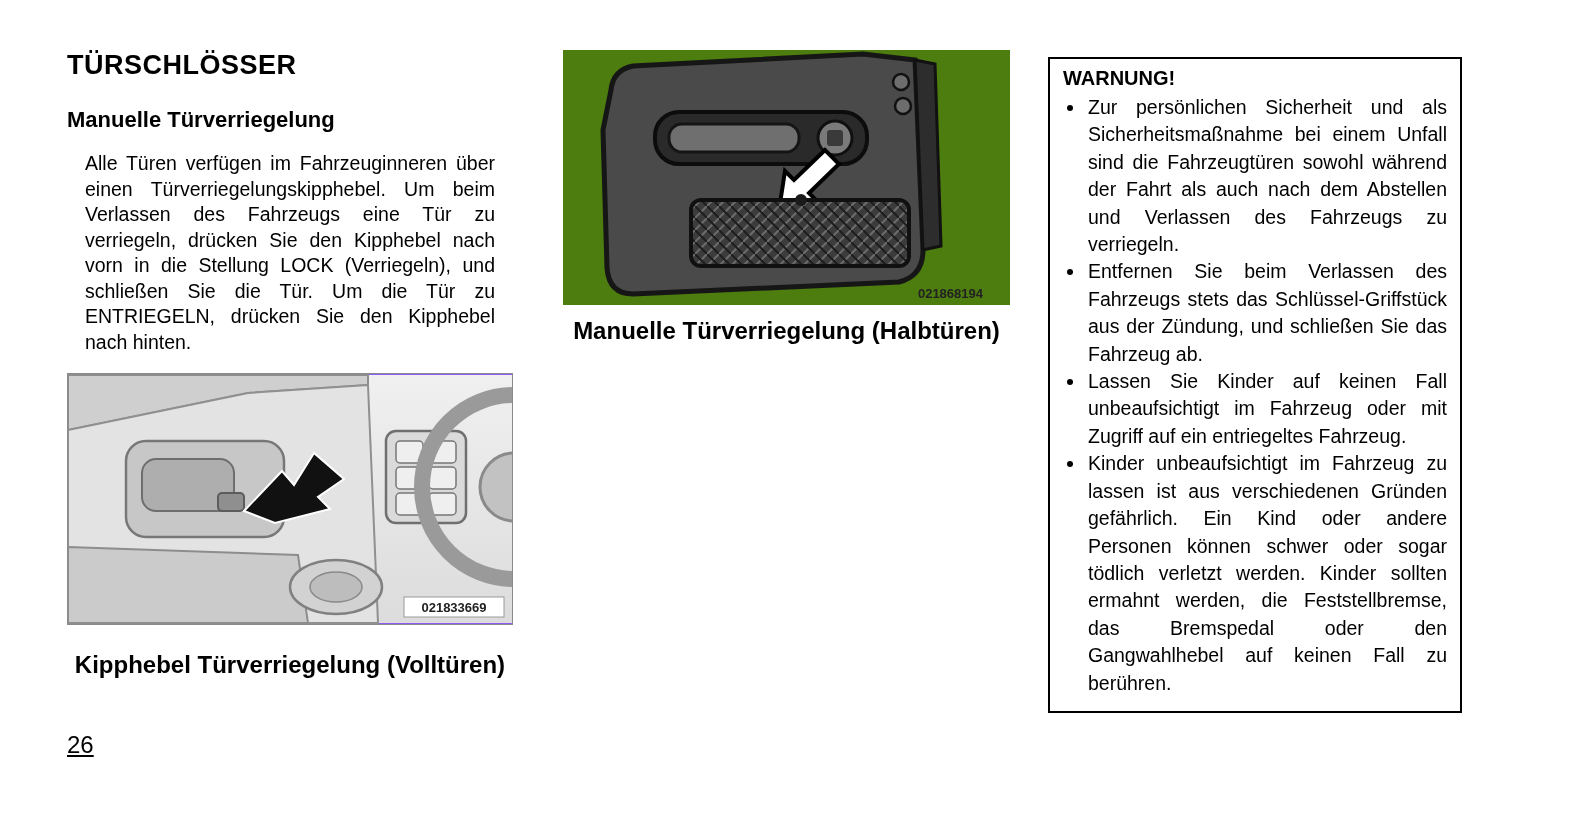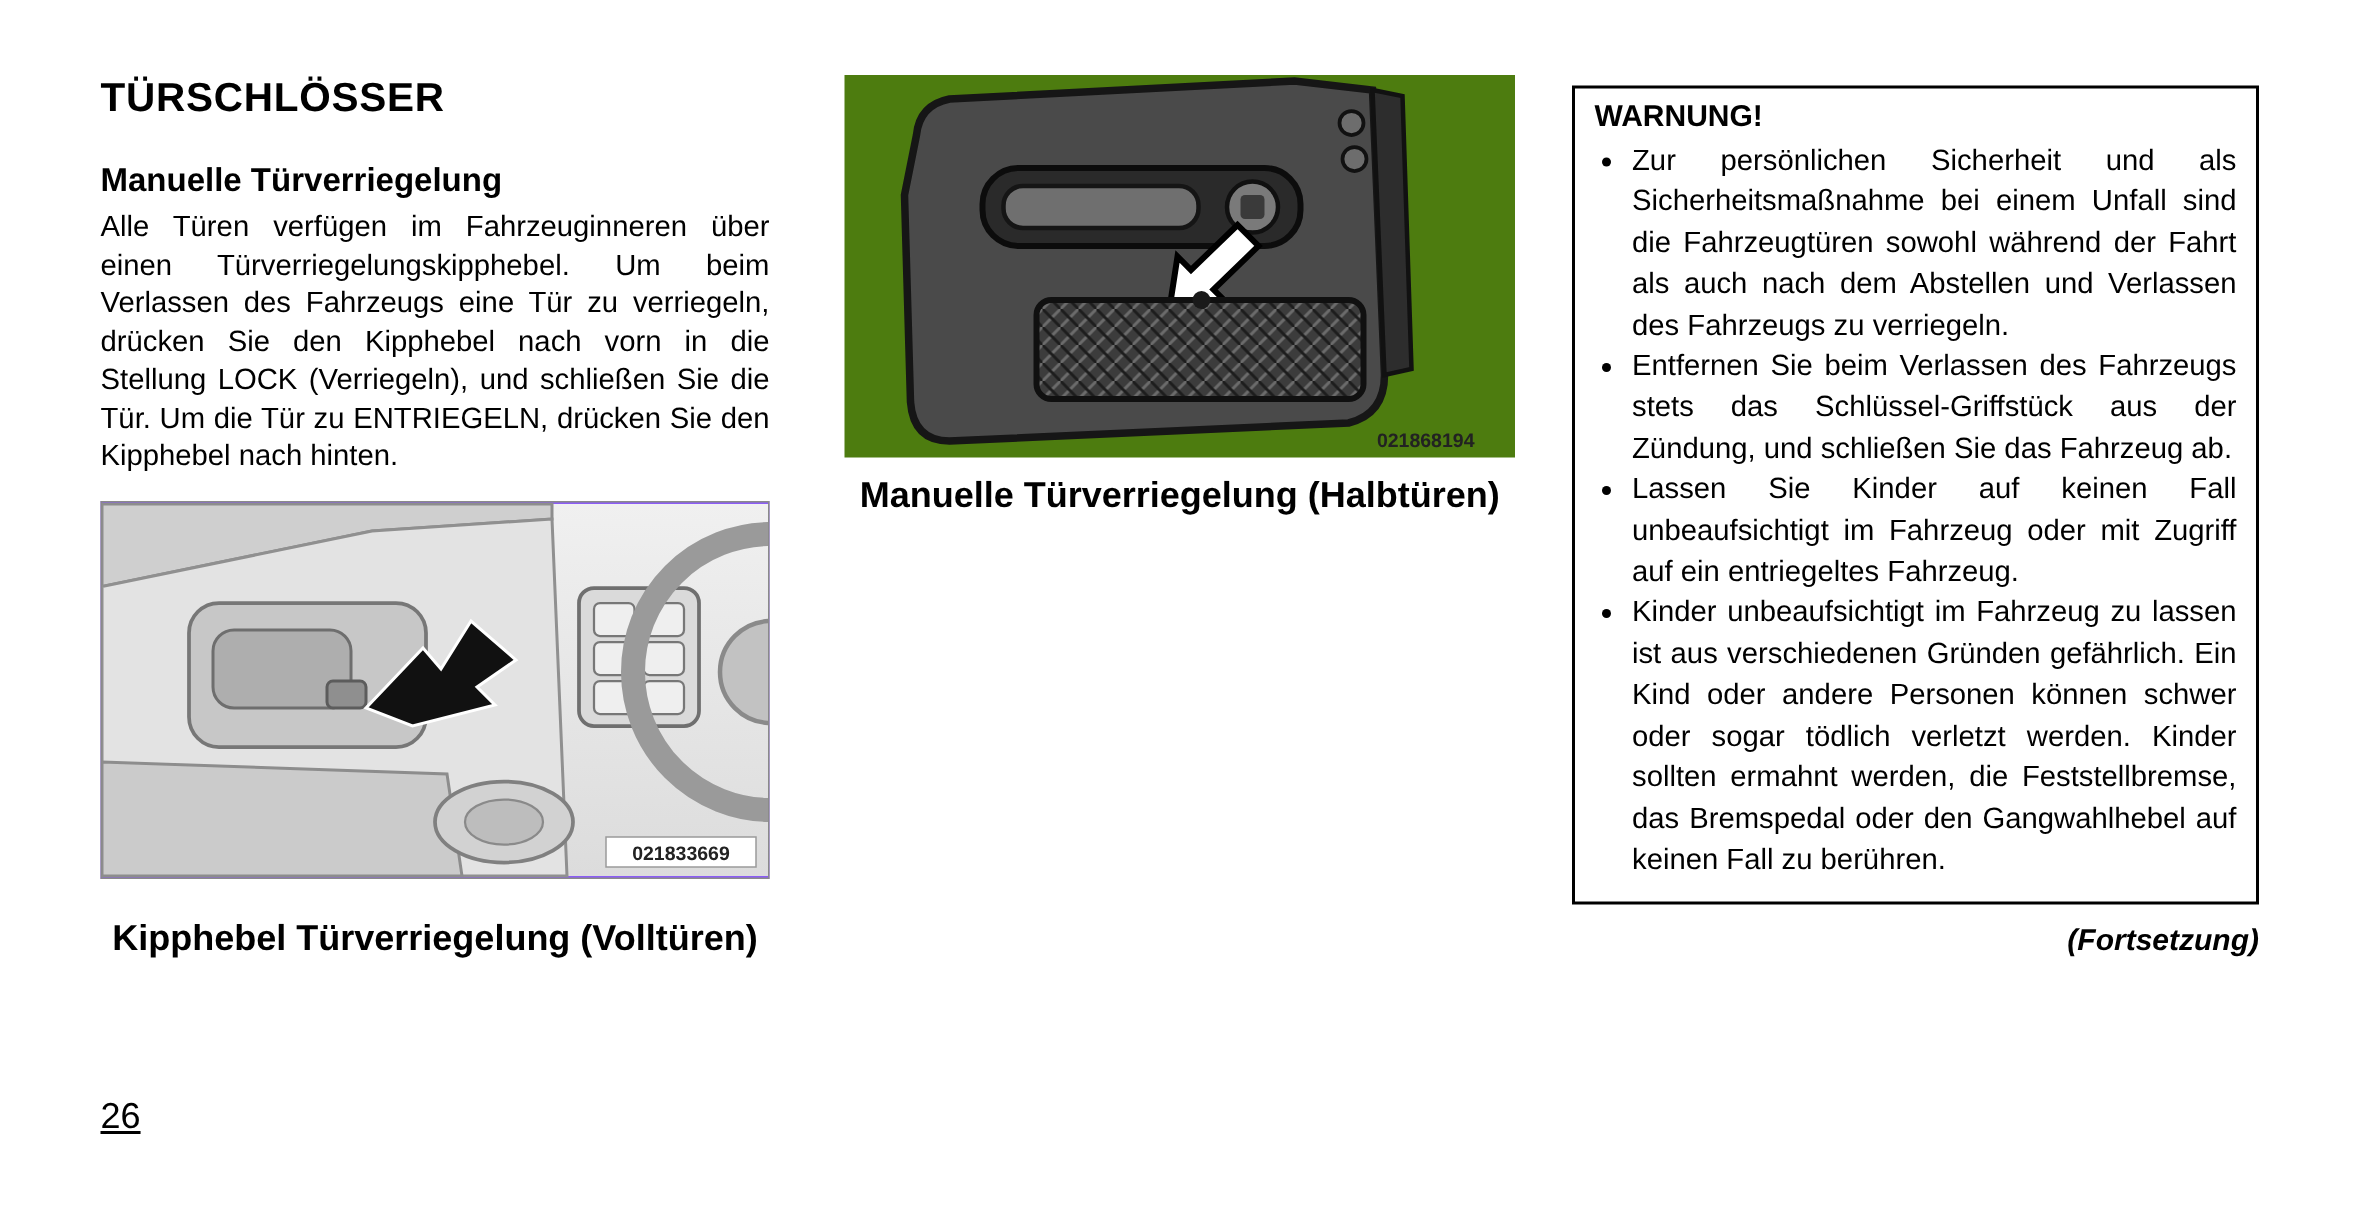--- a/index.html
+++ b/index.html
@@ -15,21 +15,21 @@
 
   
   .col-left { left:67px; top:50px; width:446px; }
   h1.page-title {
     margin:0; font-size:27px; font-weight:bold; letter-spacing:0.5px;
   }
   h2.section-heading {
     margin:26px 0 6px 0; font-size:22px; font-weight:bold;
   }
   p.body-text {
-    margin:0; font-size:19.5px; line-height:25.5px; text-align:justify;
+    margin:18px; font-size:19.5px; line-height:25.5px; text-align:justify;
   }
   figure { margin:0; }
   .fig-frame {
     margin-top:16px; height:250px; border:1px solid #8a8a8a;
     background:#8b5cf6; overflow:hidden;
   }
   .fig-frame svg { display:block; width:100%; height:100%; }
   figcaption.fig-caption {
     margin-top:26px; text-align:center; font-weight:bold; font-size:24px;
   }
@@ -39,21 +39,21 @@
   .fig2-frame { height:255px; background:#4d7c0f; overflow:hidden; }
   .fig2-frame svg { display:block; width:100%; height:100%; }
   .note-block { margin-top:30px; }
   .note-label { font-weight:bold; font-size:20px; margin:0 0 6px 0; }
   .note-text {
     margin:0; font-weight:bold; font-size:19.5px; line-height:25.5px;
     text-align:justify;
   }
 
   
-  .col-right { left:1048px; top:57px; width:458px; }
+  .col-right { left:1048px; top:57px; width:414px; }
   .warning-box {
     border:2.5px solid #000; padding:8px 13px 14px 13px; background:#fff;
   }
   .warning-title { margin:0 0 4px 0; font-weight:bold; font-size:20px; }
   ul.warning-list { margin:0; padding-left:23px; list-style:disc; }
   ul.warning-list li {
     font-size:19.5px; line-height:27.4px; text-align:justify;
     margin:0; padding-left:2px;
   }
   .continuation {
@@ -162,16 +162,15 @@
 <div class="col col-right">
   <div class="warning-box">
     <p class="warning-title">WARNUNG!</p>
     <ul class="warning-list">
       <li>Zur persönlichen Sicherheit und als Sicherheitsmaßnahme bei einem Unfall sind die Fahrzeugtüren sowohl während der Fahrt als auch nach dem Abstellen und Verlassen des Fahrzeugs zu verriegeln.</li>
       <li>Entfernen Sie beim Verlassen des Fahrzeugs stets das Schlüssel-Griffstück aus der Zündung, und schließen Sie das Fahrzeug ab.</li>
       <li>Lassen Sie Kinder auf keinen Fall unbeaufsichtigt im Fahrzeug oder mit Zugriff auf ein entriegeltes Fahrzeug.</li>
       <li>Kinder unbeaufsichtigt im Fahrzeug zu lassen ist aus verschiedenen Gründen gefährlich. Ein Kind oder andere Personen können schwer oder sogar tödlich verletzt werden. Kinder sollten ermahnt werden, die Feststellbremse, das Bremspedal oder den Gangwahlhebel auf keinen Fall zu berühren.</li>
     </ul>
   </div>
-  <div class="continuation">(Fortsetzung)</div>
 </div>
 
 <div class="page-number">26</div>
 
 </body></html>

